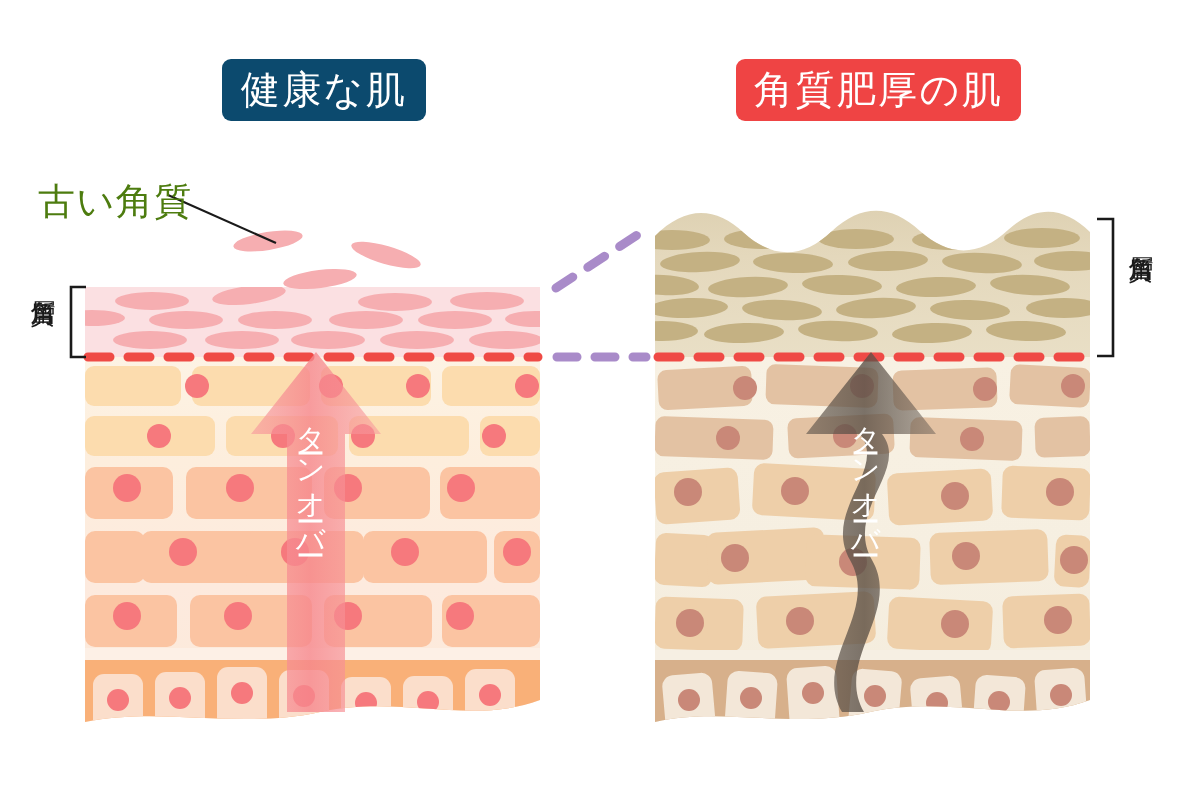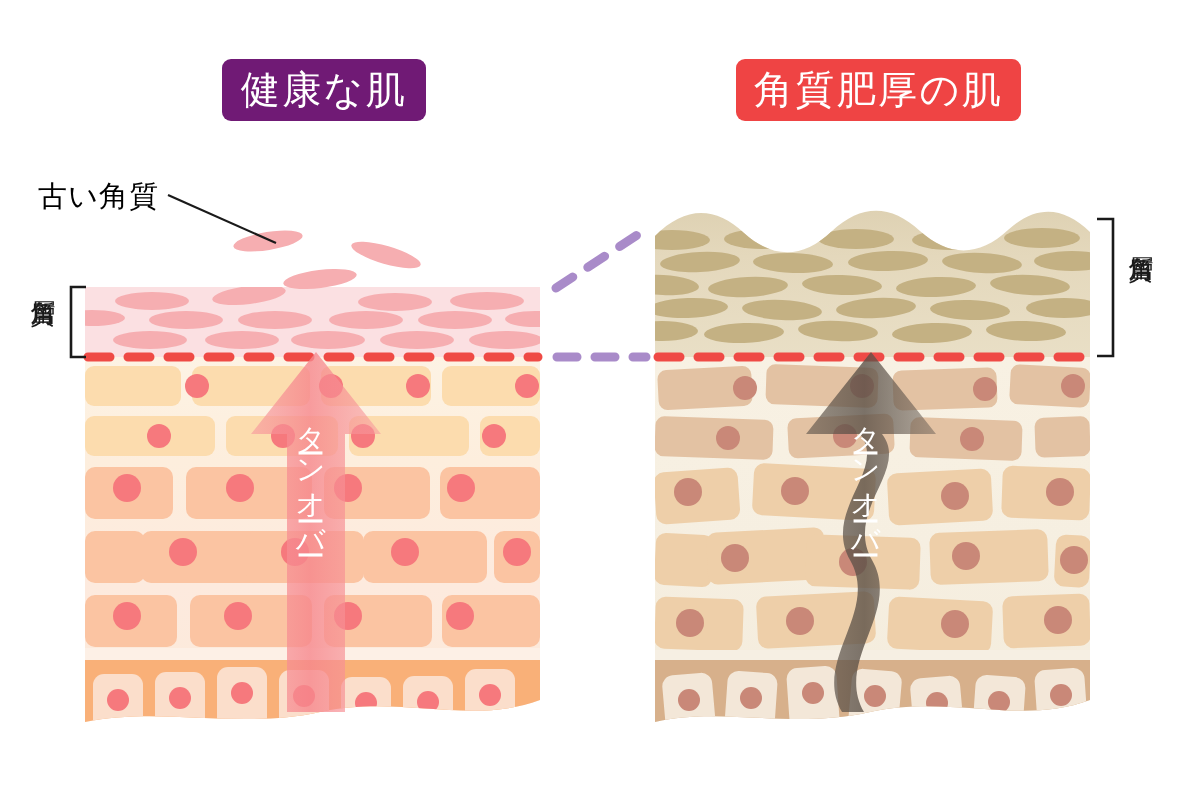--- a/index.html
+++ b/index.html
@@ -18,31 +18,31 @@
     position:absolute;
     border-radius:9px;
     color:#ffffff;
     display:flex;align-items:center;justify-content:center;
     letter-spacing:.06em;
     font-weight:400;
     white-space:nowrap;
   }
   #badge-healthy{
     left:222px;top:59px;width:204px;height:62px;
-    background:#701a75;font-size:39px;
+    background:#0c4a6e;font-size:39px;
   }
   #badge-thick{
     left:736px;top:59px;width:285px;height:62px;
     background:#ef4444;font-size:39px;
   }
 
   
   .anno{
-    position:absolute;color:#000000;white-space:nowrap;
-    font-size:29px;letter-spacing:.04em;
+    position:absolute;color:#4d7c0f;white-space:nowrap;
+    font-size:37px;letter-spacing:.04em;
   }
   #anno-old-keratin{left:38px;top:177px;}
 
   .vlabel{
     position:absolute;color:#1a1a1a;
     writing-mode:vertical-rl;
     text-orientation:upright;
     font-size:25px;line-height:1.02;letter-spacing:0em;
     white-space:nowrap;
   }

